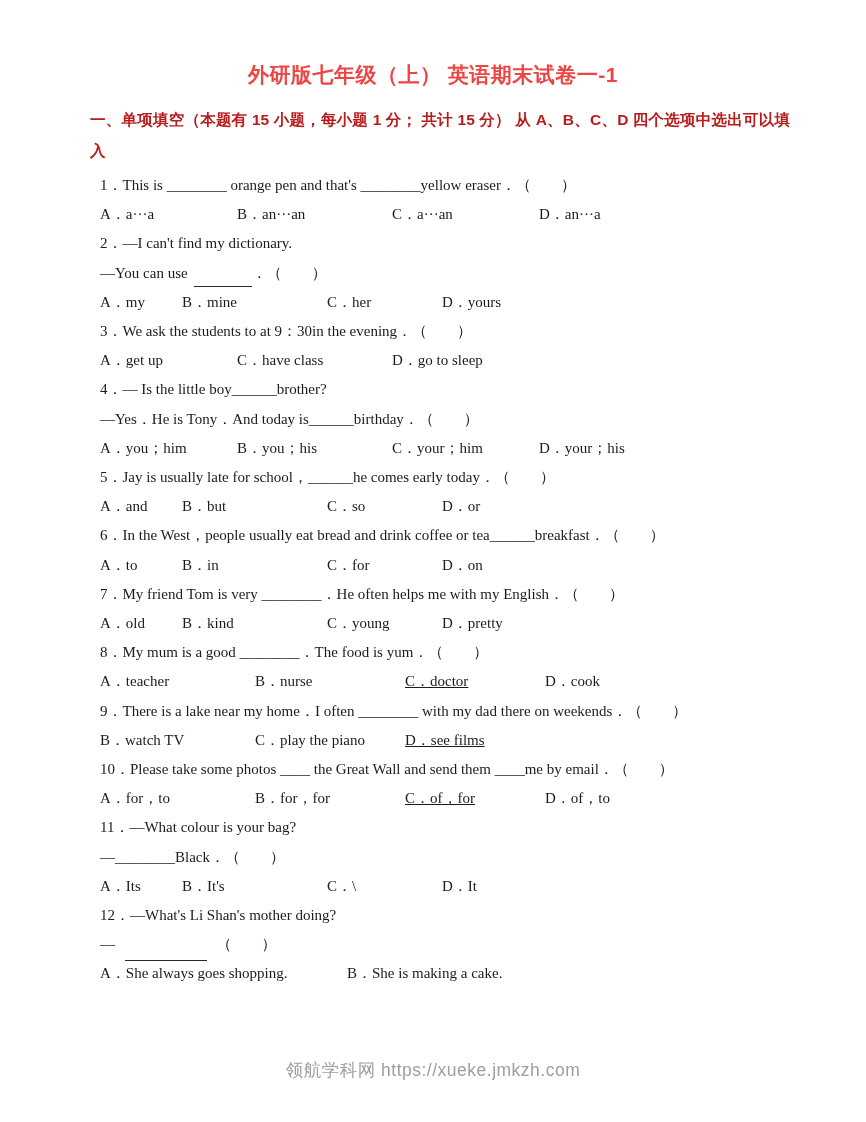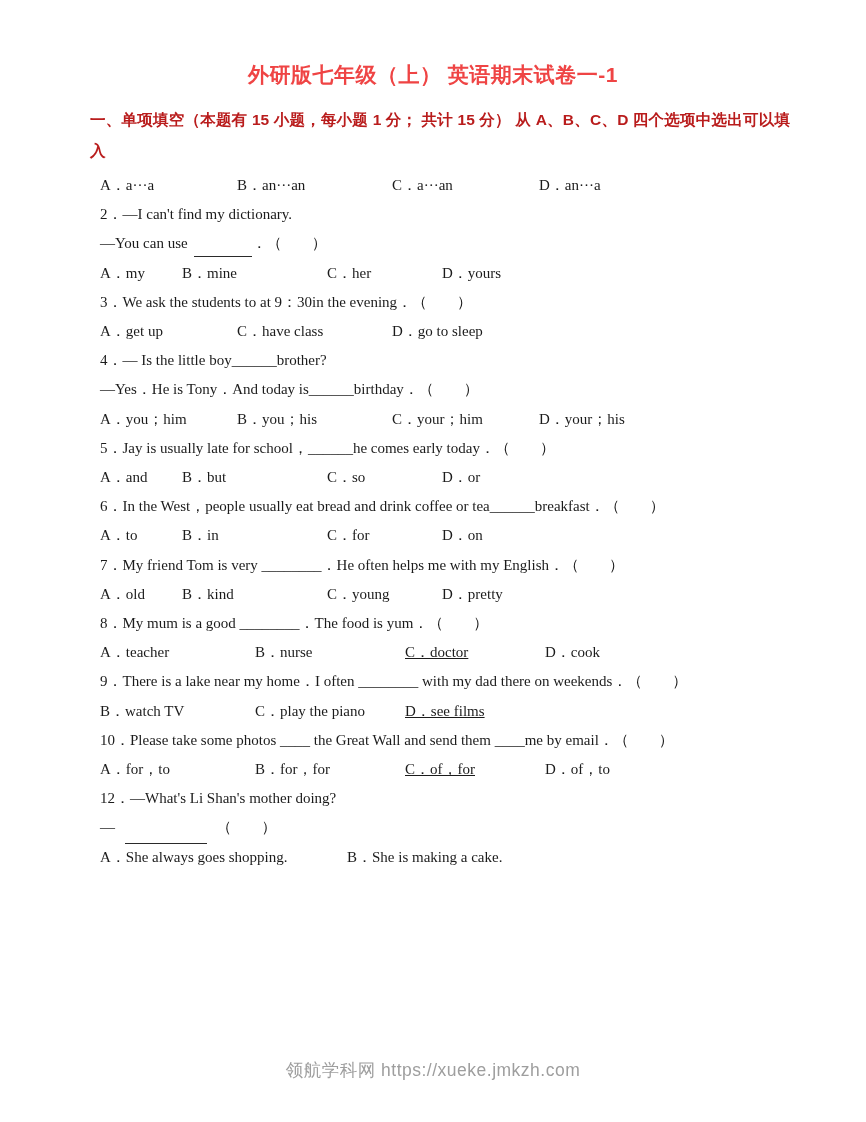--- a/index.html
+++ b/index.html
@@ -94,20 +94,21 @@
 
   <h1 class="title">外研版七年级（上） 英语期末试卷一-1</h1>
 
   <div class="intro">
     <div class="justify-line">一、单项填空（本题有 15 小题，每小题 1 分； 共计 15 分） 从 A、B、C、D 四个选项中选出可以填入</div>
   </div>
 
   <div class="content">
 
     <div>
+      <div class="qline">1．This is ________ orange pen and that's ________yellow eraser．（　　）</div>
       <div class="opts cols-a">
         <span>A．a···a</span>
         <span>B．an···an</span>
         <span>C．a···an</span>
         <span>D．an···a</span>
       </div>
     </div>
 
     <div>
       <div class="qline">2．—I can't find my dictionary.</div>
@@ -192,20 +193,30 @@
     <div>
       <div class="qline">10．Please take some photos ____ the Great Wall and send them ____me by email．（　　）</div>
       <div class="opts cols-c">
         <span>A．for，to</span>
         <span>B．for，for</span>
         <span>C．of，for</span>
         <span>D．of，to</span>
       </div>
     </div>
 
+    <div>
+      <div class="qline">11．—What colour is your bag?</div>
+      <div class="qline">—________Black．（　　）</div>
+      <div class="opts cols-b">
+        <span>A．Its</span>
+        <span>B．It's</span>
+        <span>C．\</span>
+        <span>D．It</span>
+      </div>
+    </div>
 
     <div>
       <div class="qline">12．—What's Li Shan's mother doing?</div>
       <div class="qline"><span>— </span><span class="blank blank-q12"></span><span> （　　）</span></div>
       <div class="opts cols-d">
         <span>A．She always goes shopping.</span>
         <span>B．She is making a cake.</span>
       </div>
     </div>
 

